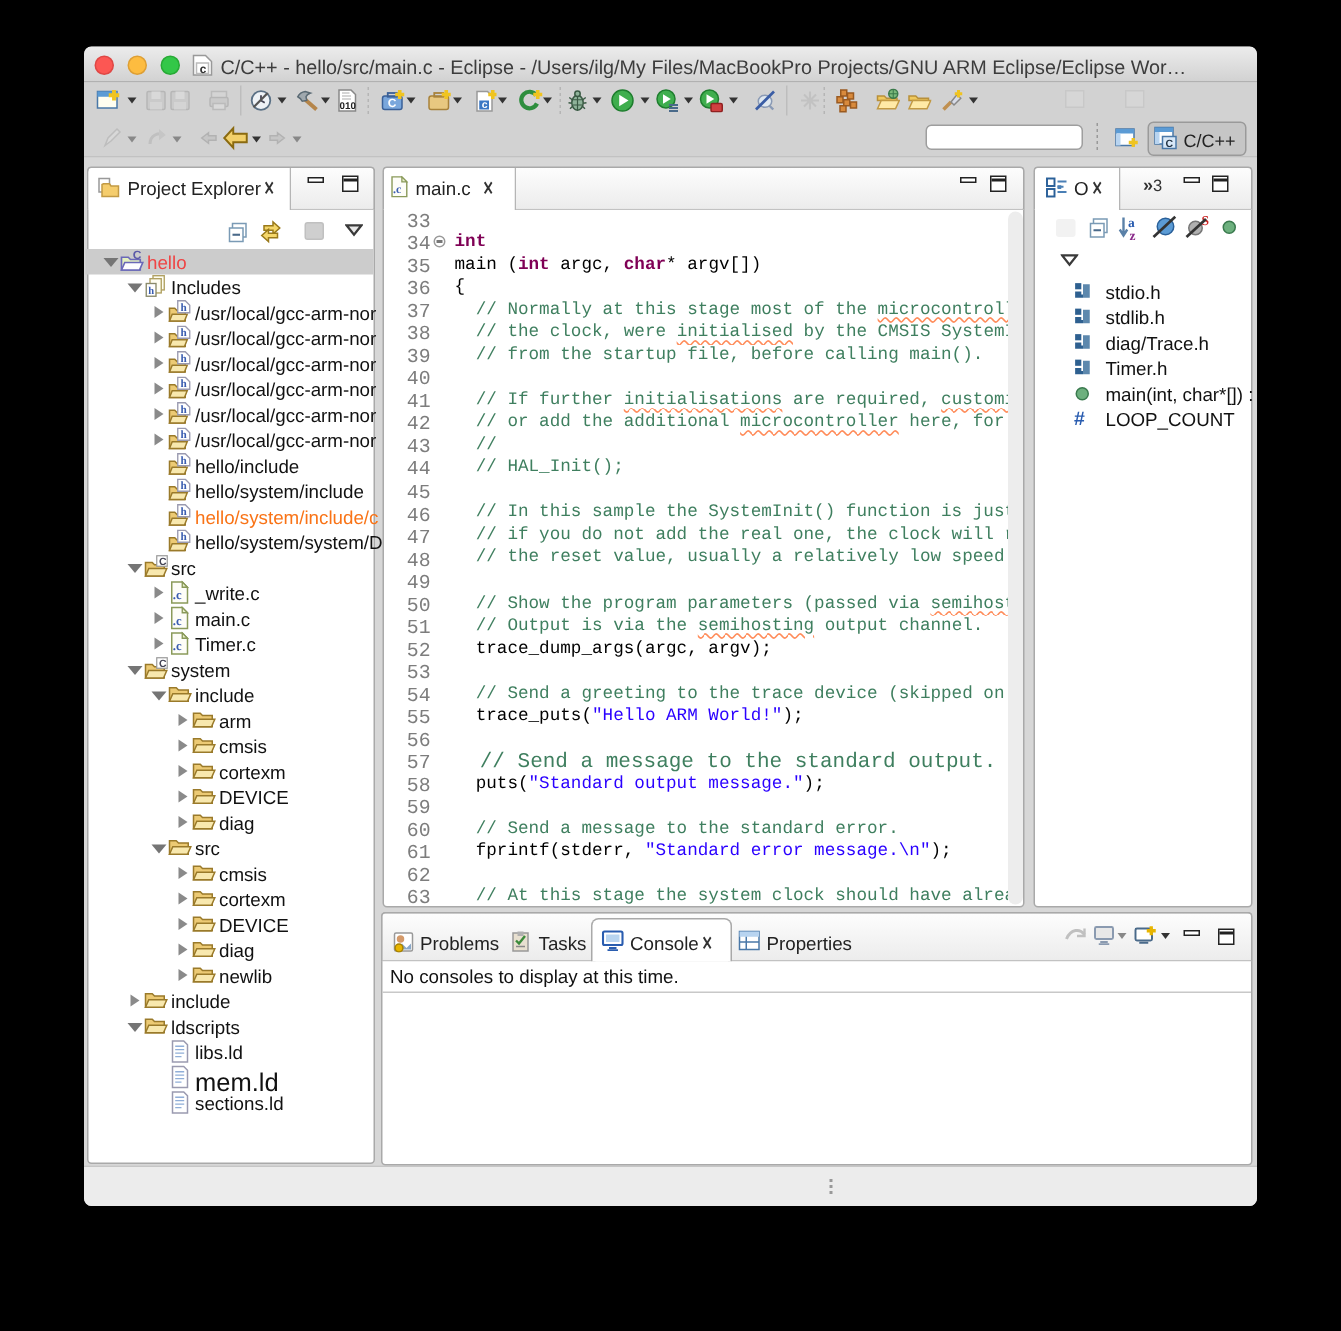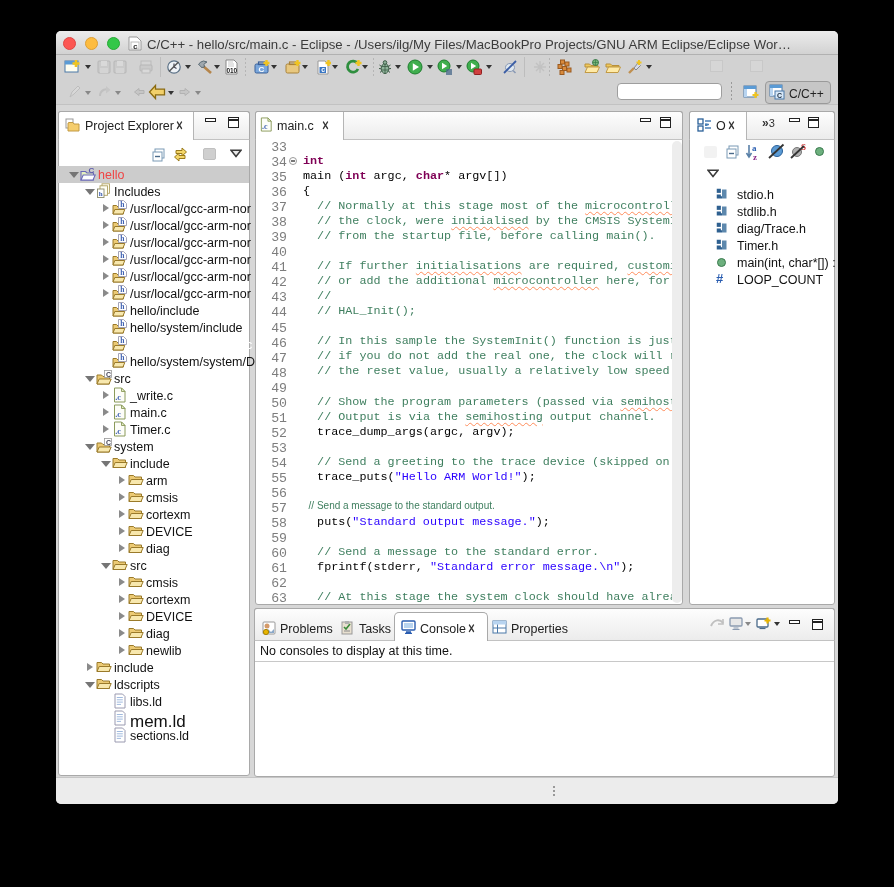--- a/index.html
+++ b/index.html
@@ -338,21 +338,21 @@
 <div class="abs" style="left:130px;top:303.5px;font-size:12.5px;color:#111;white-space:nowrap">hello/include</div>
 <div class="row" style="left:57px;top:318.5px;width:192px;"></div>
 <svg class="abs" style="left:112px;top:319.0px" width="16" height="16">
     <use href="#hpage"></use>
   </svg>
 <div class="abs" style="left:130px;top:320.5px;font-size:12.5px;color:#111;white-space:nowrap">hello/system/include</div>
 <div class="row" style="left:57px;top:335.5px;width:192px;"></div>
 <svg class="abs" style="left:112px;top:336.0px" width="16" height="16">
     <use href="#hpage"></use>
   </svg>
-<div class="abs" style="left:130px;top:337.5px;font-size:12.5px;color:#ffffff;white-space:nowrap">hello/system/include/c</div>
+<div class="abs" style="left:130px;top:337.5px;font-size:12.5px;color:#f97316;white-space:nowrap">hello/system/include/c</div>
 <div class="row" style="left:57px;top:352.5px;width:192px;"></div>
 <svg class="abs" style="left:112px;top:353.0px" width="16" height="16">
     <use href="#hpage"></use>
   </svg>
 <div class="abs" style="left:130px;top:354.5px;font-size:12.5px;color:#111;white-space:nowrap">hello/system/system/D</div>
 <div class="row" style="left:57px;top:369.5px;width:192px;"></div>
 <div class="abs tri-d" style="left:85px;top:375.5px"></div>
 <svg class="abs" style="left:96px;top:370.0px" width="16" height="16">
     <use href="#srcf"></use>
   </svg>
@@ -527,21 +527,21 @@
 <div class="cl" style="top:269.6px;font-family:'Liberation Mono',monospace;font-size:11.75px">&nbsp;&nbsp;<span class="cm">// Output is via the <span class="sp">semihosting</span> output channel.</span></div>
 <div class="ln" style="top:285.84999999999997px">52</div>
 <div class="cl" style="top:284.65px;font-family:'Liberation Mono',monospace;font-size:11.75px">&nbsp;&nbsp;trace_dump_args(argc, argv);</div>
 <div class="ln" style="top:300.9px">53</div>
 <div class="ln" style="top:315.95px">54</div>
 <div class="cl" style="top:314.75px;font-family:'Liberation Mono',monospace;font-size:11.75px">&nbsp;&nbsp;<span class="cm">// Send a greeting to the trace device (skipped on Release).</span></div>
 <div class="ln" style="top:331.0px">55</div>
 <div class="cl" style="top:329.8px;font-family:'Liberation Mono',monospace;font-size:11.75px">&nbsp;&nbsp;trace_puts(<span class="st">"Hello ARM World!"</span>);</div>
 <div class="ln" style="top:346.05px">56</div>
 <div class="ln" style="top:361.1px">57</div>
-<div class="cl" style="top:359.90000000000003px;font-family:Liberation Sans, sans-serif;font-size:10px">&nbsp;&nbsp;<span class="cm">// Send a message to the standard output.</span></div>
+<div class="cl" style="top:359.90000000000003px;font-family:Liberation Mono, monospace;font-size:14px">&nbsp;&nbsp;<span class="cm">// Send a message to the standard output.</span></div>
 <div class="ln" style="top:376.15px">58</div>
 <div class="cl" style="top:374.95px;font-family:'Liberation Mono',monospace;font-size:11.75px">&nbsp;&nbsp;puts(<span class="st">"Standard output message."</span>);</div>
 <div class="ln" style="top:391.2px">59</div>
 <div class="ln" style="top:406.25px">60</div>
 <div class="cl" style="top:405.05px;font-family:'Liberation Mono',monospace;font-size:11.75px">&nbsp;&nbsp;<span class="cm">// Send a message to the standard error.</span></div>
 <div class="ln" style="top:421.3px">61</div>
 <div class="cl" style="top:420.1px;font-family:'Liberation Mono',monospace;font-size:11.75px">&nbsp;&nbsp;fprintf(stderr, <span class="st">"Standard error message.\n"</span>);</div>
 <div class="ln" style="top:436.35px">62</div>
 <div class="ln" style="top:451.4px">63</div>
 <div class="cl" style="top:450.2px;font-family:'Liberation Mono',monospace;font-size:11.75px">&nbsp;&nbsp;<span class="cm">// At this stage the system clock should have already been configured</span></div>

